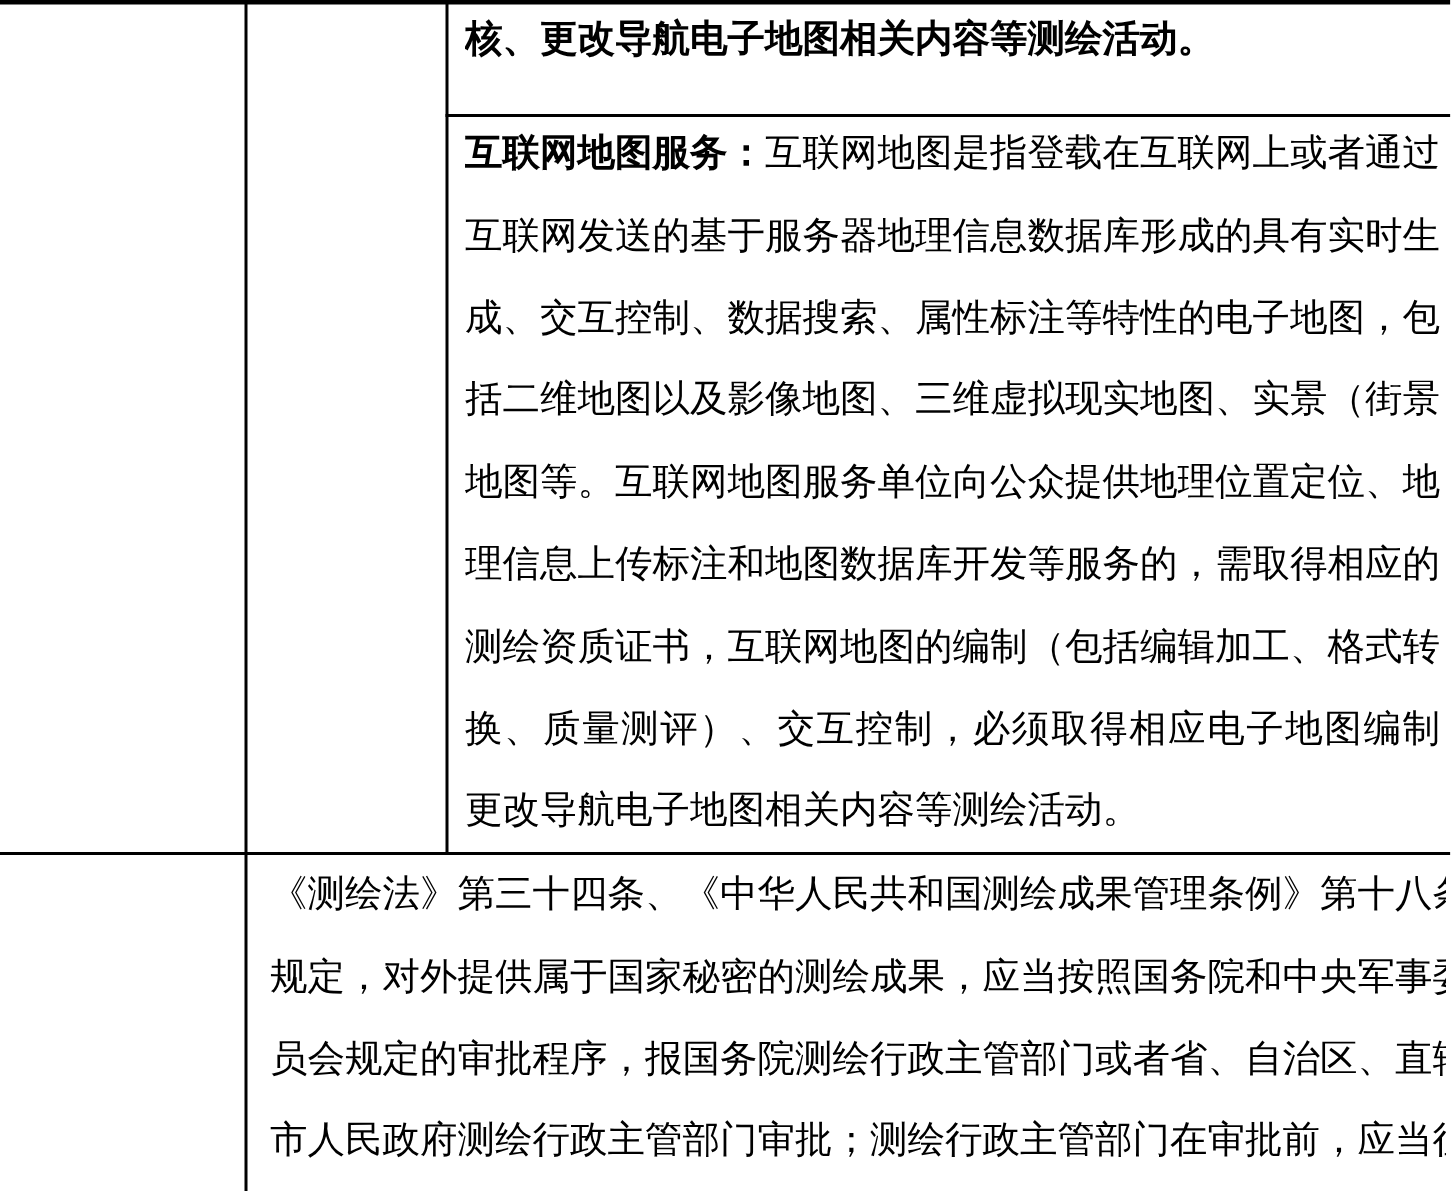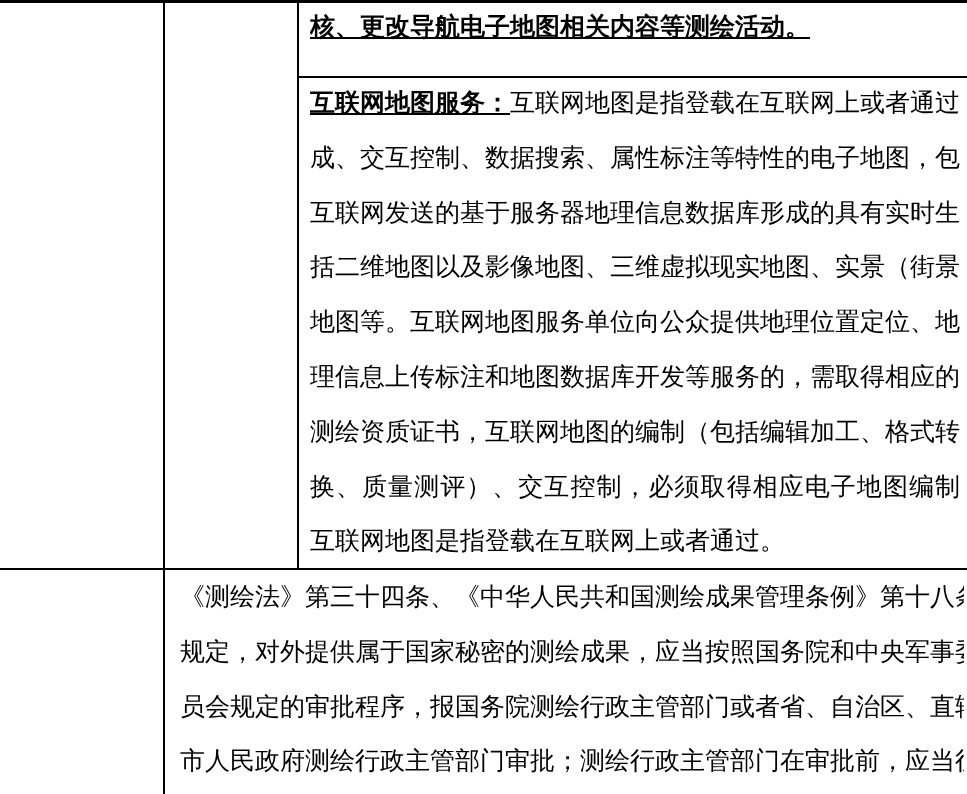--- a/index.html
+++ b/index.html
@@ -38,21 +38,21 @@
     text-align: justify;
     text-align-last: justify;
     overflow: hidden;
   }
   
   .cell.endpara .tline:last-child,
   .tline.align-left {
     text-align: left;
     text-align-last: left;
   }
-  .bold { font-weight: bold; text-decoration: underline; }
+  .bold { font-weight: bold; }
 
   .cell-nav-clause {
     left: 310px; top: 0; width: 650px; height: 76px;
   }
   .cell-internet-map {
     left: 310px; top: 76px; width: 650px; height: 388px;
   }
   .cell-law-basis {
     left: 180px; top: 570px; width: 784px; height: 224px;
   }
@@ -73,28 +73,28 @@
 
   <div class="cell cell-nav-clause endpara">
     <div class="tline align-left bold">核、更改导航电子地图相关内容等测绘活动。</div>
   </div>
 
   <div class="cell cell-internet-map">
     <div class="tline">
       <span class="bold">互联网地图服务：</span><span>互联网地图是指登载在互联网上或者通过</span>
     </div>
     <div>
+        <div class="tline">互联网发送的基于服务器地理信息数据库形成的具有实时生</div>
         <div class="tline">成、交互控制、数据搜索、属性标注等特性的电子地图，包</div>
-        <div class="tline">互联网发送的基于服务器地理信息数据库形成的具有实时生</div>
         <div class="tline">括二维地图以及影像地图、三维虚拟现实地图、实景（街景）</div>
         <div class="tline">地图等。互联网地图服务单位向公众提供地理位置定位、地</div>
         <div class="tline">理信息上传标注和地图数据库开发等服务的，需取得相应的</div>
         <div class="tline">测绘资质证书，互联网地图的编制（包括编辑加工、格式转</div>
         <div class="tline">换、质量测评）、交互控制，必须取得相应电子地图编制</div>
-        <div class="tline align-left">互联网地图是指登载在互联网上或者通过。</div>
+        <div class="tline align-left">更改导航电子地图相关内容等测绘活动。</div>
       </div>
   </div>
 
   <div class="cell cell-law-basis">
     <div>
         <div class="tline">《测绘法》第三十四条、《中华人民共和国测绘成果管理条例》第十八条</div>
         <div class="tline">规定，对外提供属于国家秘密的测绘成果，应当按照国务院和中央军事委</div>
         <div class="tline">员会规定的审批程序，报国务院测绘行政主管部门或者省、自治区、直辖</div>
         <div class="tline">市人民政府测绘行政主管部门审批；测绘行政主管部门在审批前，应当征</div>
       </div>

